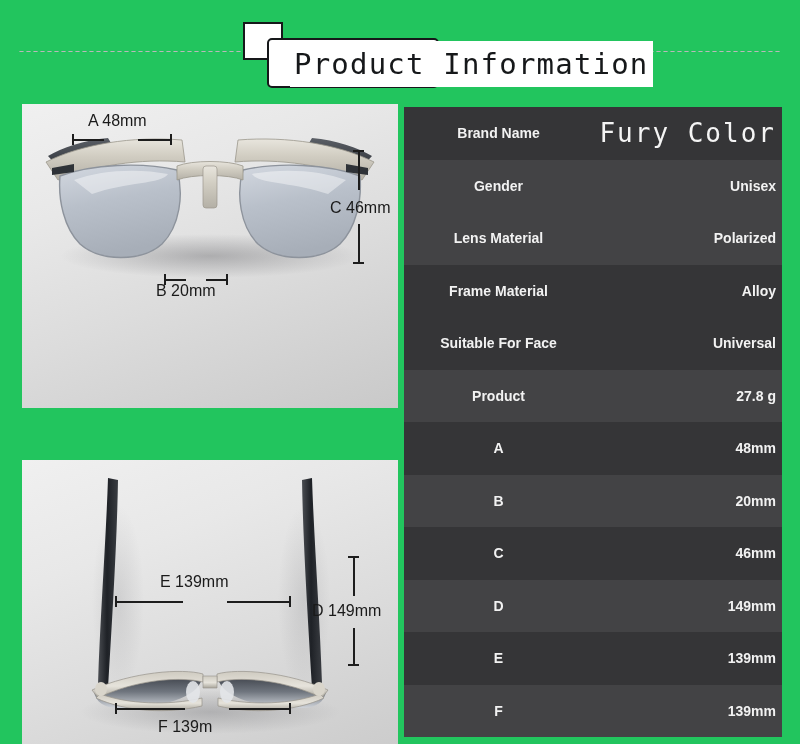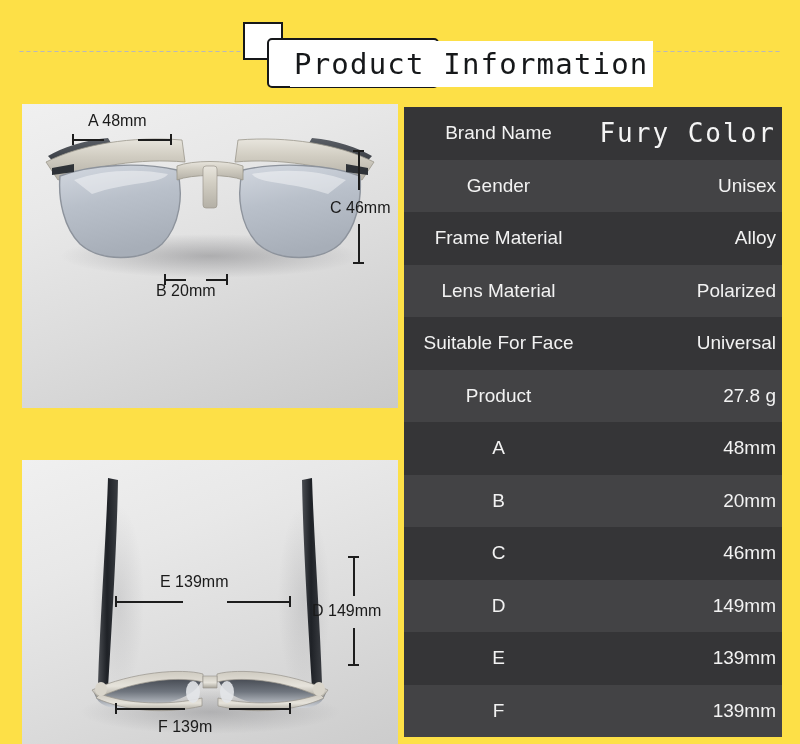--- a/index.html
+++ b/index.html
@@ -9,21 +9,21 @@
     height: 744px;
     background: #ffffff;
     font-family: "Liberation Sans", sans-serif;
     overflow: hidden;
   }
 
   .page {
     position: relative;
     width: 800px;
     height: 744px;
-    background: #fde047;
+    background: #22c55e;
   }
 
   
   .header {
     position: absolute;
     left: 0; top: 0;
     width: 800px;
     height: 100px;
   }
 
@@ -144,24 +144,24 @@
     border-collapse: collapse;
     table-layout: fixed;
   }
   .spec-row { height: 52.5px; }
   .spec-row.dark  { background: #353537; }
   .spec-row.light { background: #434345; }
 
   .spec-key, .spec-val {
     color: #f2f2f2;
     font-family: "Liberation Sans", sans-serif;
-    font-size: 19px;
+    font-size: 14px;
     text-align: center;
     vertical-align: middle;
-    font-weight: 400;
+    font-weight: 700;
     padding: 0 6px;
   }
   .spec-key { width: 50%; }
   .spec-val { width: 50%; text-align: right; }
 
   .brand-val {
     font-family: "DejaVu Sans Mono", "Liberation Mono", monospace;
     font-size: 26px;
     font-weight: 300;
     letter-spacing: 2px;
@@ -342,28 +342,28 @@
   <table class="spec-table">
     <tbody>
       <tr class="spec-row dark">
         <td class="spec-key">Brand Name</td>
         <td class="spec-val brand-val">Fury Color</td>
       </tr>
       <tr class="spec-row light">
         <td class="spec-key">Gender</td>
         <td class="spec-val">Unisex</td>
       </tr>
+      <tr class="spec-row light">
+        <td class="spec-key">Lens Material</td>
+        <td class="spec-val">Polarized</td>
+      </tr>
       <tr class="spec-row dark">
         <td class="spec-key">Frame Material</td>
         <td class="spec-val">Alloy</td>
       </tr>
-      <tr class="spec-row light">
-        <td class="spec-key">Lens Material</td>
-        <td class="spec-val">Polarized</td>
-      </tr>
       <tr class="spec-row dark">
         <td class="spec-key">Suitable For Face</td>
         <td class="spec-val">Universal</td>
       </tr>
       <tr class="spec-row light">
         <td class="spec-key">Product</td>
         <td class="spec-val">27.8 g</td>
       </tr>
       <tr class="spec-row dark">
         <td class="spec-key">A</td>

